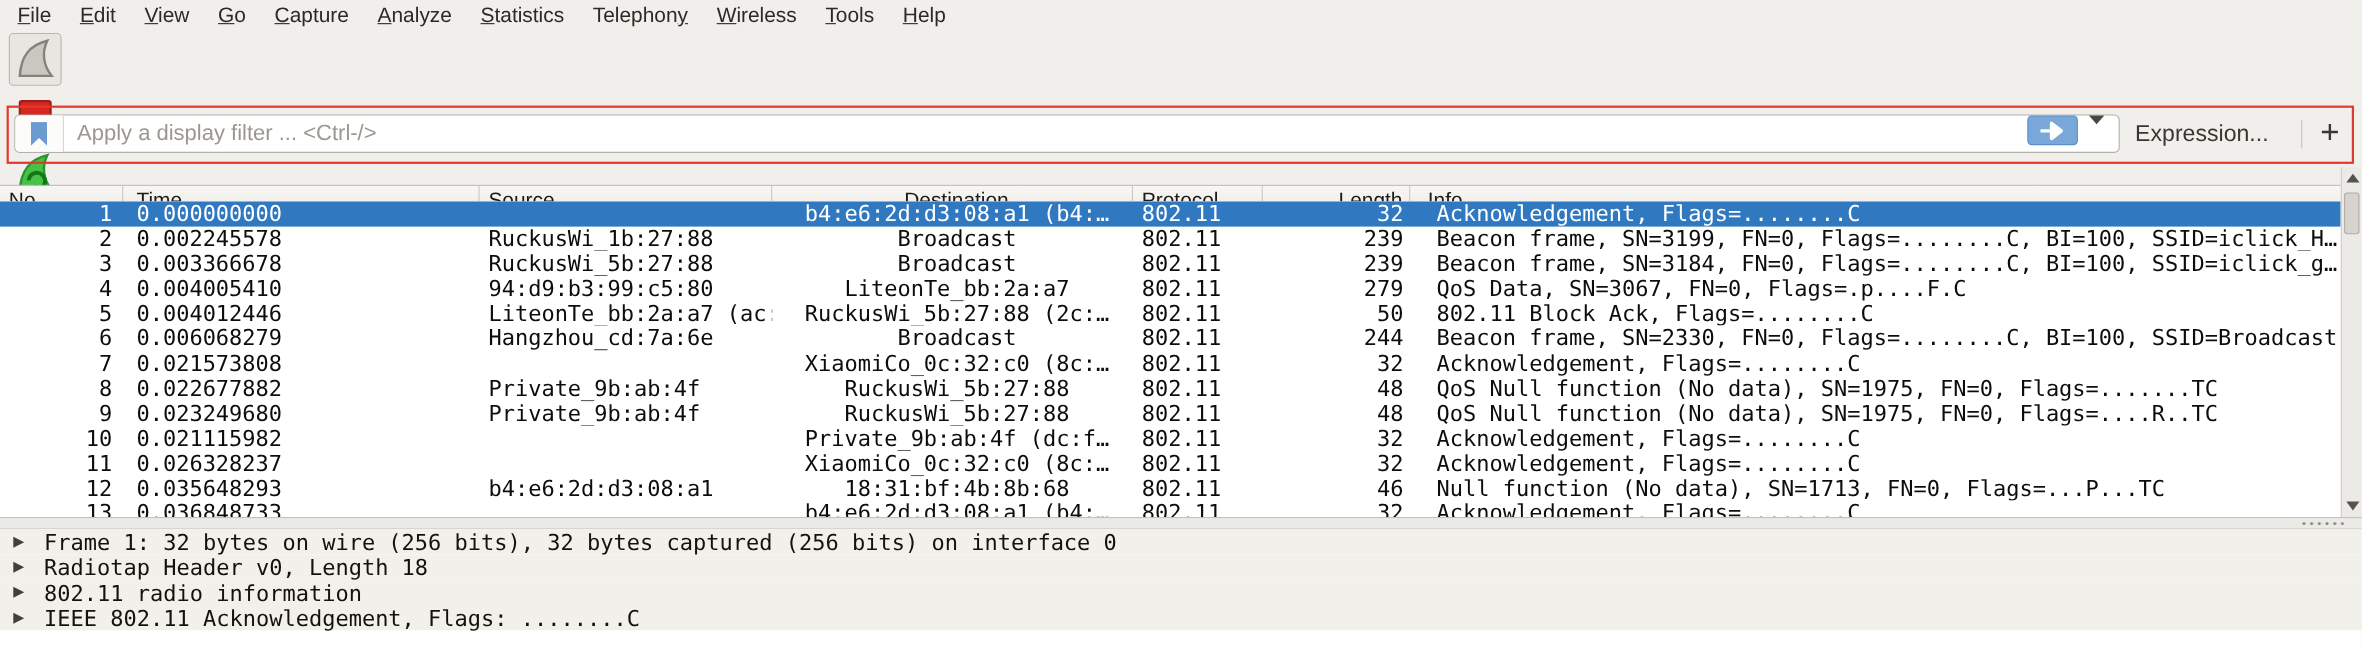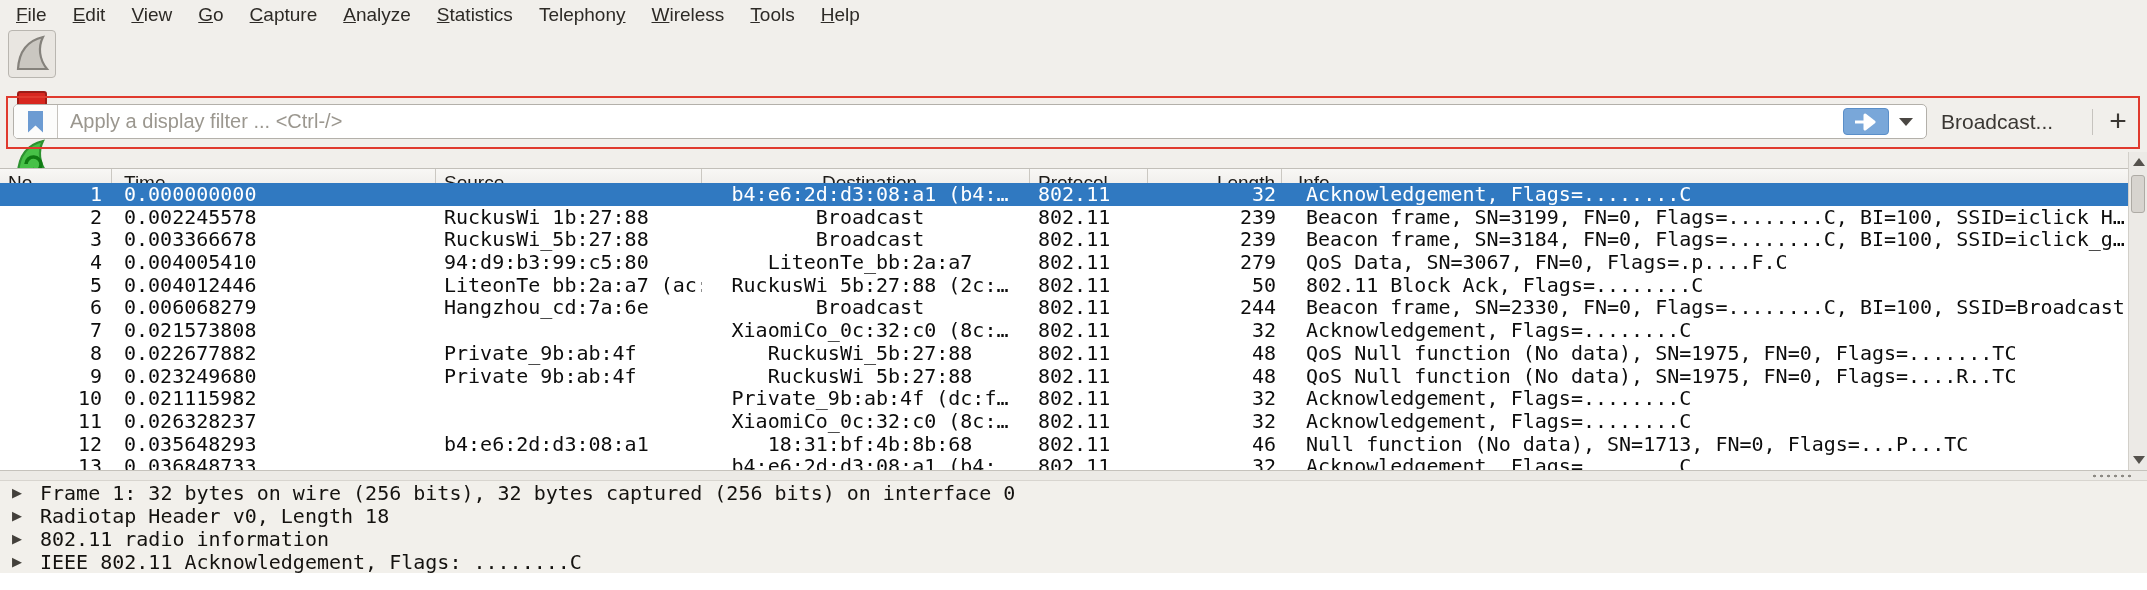--- a/index.html
+++ b/index.html
@@ -29,21 +29,21 @@
   .tbtn .icon-wrap { display:flex; align-items:center; justify-content:center; }
   .tsep { width: 1px; height: 38px; background: #cfccc6; margin: 0 7px; flex: none; }
   
   .filter-annotation {
     position: absolute; left: 6px; top: 96px; width: 2134px; height: 53px;
     border: 2px solid #e03a2e; pointer-events: none; z-index: 5;
   }
   .filter-field {
     position: absolute; left: 13px; top: 104px; width: 1914px; height: 35px;
     background: #fff; border: 1px solid #b3b0aa; border-radius: 5px;
-    display: flex; align-items: center;
+    display: flex; 
   }
   .bookmark-btn {
     width: 44px; height: 33px; border-right: 1px solid #c6c3be; border-radius: 4px 0 0 4px;
     display: flex; align-items: center; justify-content: center; background: #fcfcfb;
   }
   .bookmark-icon { width: 15px; height: 22px; background: #6c9bd2;
     clip-path: polygon(0 0,100% 0,100% 100%,50% 68%,0 100%); }
   .filter-input { flex: 1; min-width: 0; border: none; outline: none; background: transparent;
     font-family: "Liberation Sans", sans-serif; font-size: 20px; color: #333; padding: 0 12px; }
   .filter-input::placeholder { color: #9b978f; }
@@ -322,21 +322,21 @@
     <div class="bookmark-icon"></div>
   </div>
   <input class="filter-input" placeholder="Apply a display filter ... &lt;Ctrl-/&gt;" style="">
   <div class="apply-btn">
     <svg width="26" height="18" viewBox="0 0 26 18">
       <path d="M2 9h13M12 2l9 7-9 7z" fill="#fff" stroke="#fff" stroke-width="3" stroke-linejoin="round"></path>
     </svg>
   </div>
   <div class="filter-caret"></div>
 </div>
-<div class="expression-btn">Broadcast...</div>
+<div class="expression-btn">Expression...</div>
 <div class="filter-vsep"></div>
 <div class="add-btn">+</div>
 
 <div class="plist-header">
     <div class="hcell c-no">No.</div>
     <div class="hcell c-time">Time</div>
     <div class="hcell c-source">Source</div>
     <div class="hcell c-dest">Destination</div>
     <div class="hcell c-proto">Protocol</div>
     <div class="hcell c-len">Length</div>

